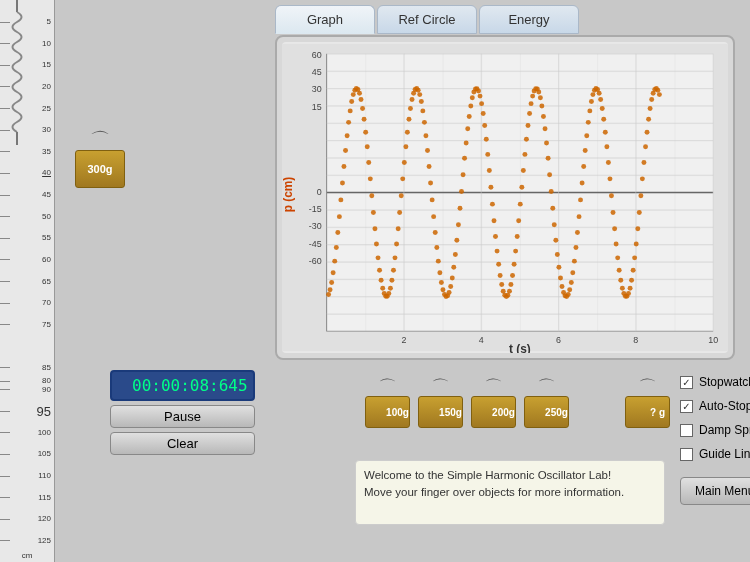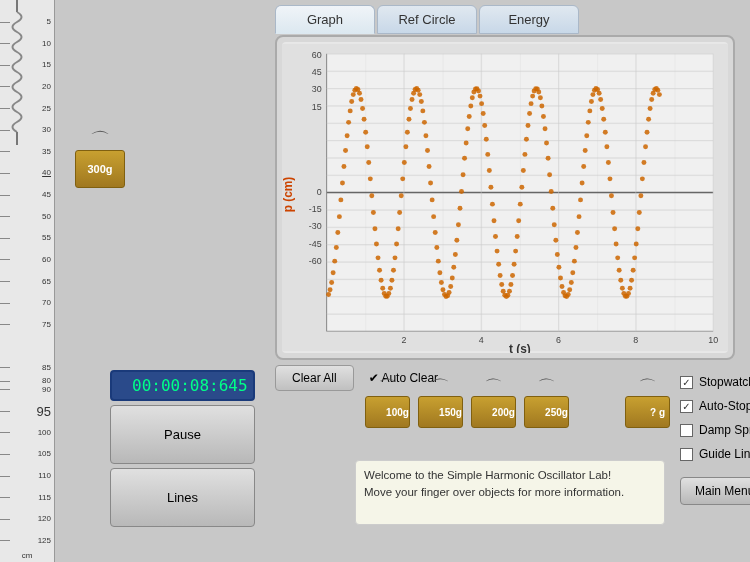--- a/index.html
+++ b/index.html
@@ -125,21 +125,21 @@
       font-size: 16px;
       text-align: center;
       padding: 4px 20px;
       border-radius: 4px;
       border: 2px solid #1a3a7a;
       margin-bottom: 4px;
     }
     .btn-pause, .btn-reset {
       display: block;
       width: 100%;
-      padding: 21px;
+      padding: 3px;
       margin-bottom: 4px;
       background: linear-gradient(to bottom, #e0e0e0, #b8b8b8);
       border: 1px solid #888;
       border-radius: 4px;
       cursor: pointer;
       font-size: 13px;
       text-align: center;
     }
 
     
@@ -727,38 +727,30 @@
           <circle cx="373.0" cy="56.2" r="2.5" fill="#cc6600" opacity="0.85"></circle>
           <circle cx="374.5" cy="49.8" r="2.5" fill="#cc6600" opacity="0.85"></circle>
           <circle cx="376.1" cy="46.1" r="2.5" fill="#cc6600" opacity="0.85"></circle>
           <circle cx="377.7" cy="45.0" r="2.5" fill="#cc6600" opacity="0.85"></circle>
           <circle cx="379.2" cy="46.7" r="2.5" fill="#cc6600" opacity="0.85"></circle>
           <circle cx="380.8" cy="51.2" r="2.5" fill="#cc6600" opacity="0.85"></circle>
         </svg>
     </div>
   </div>
 
-  <div class="graph-controls">
-    <button class="btn-clear">
-      <span>Clear All</span>
-    </button>
-    <label class="auto-clear-label">
-      <span>✔ Auto Clear</span>
-    </label>
-  </div>
 
   <div class="timer-section">
     <div class="timer-display">
       <span>00:00:08:645</span>
     </div>
     <button class="btn-pause">
       <span>Pause</span>
     </button>
     <button class="btn-reset">
-      <span>Lines</span>
+      <span>Clear</span>
     </button>
   </div>
 
 
   <div class="weights-section">
     <div class="weight-item">
       <div class="weight-hook">⌒</div>
       <div class="weight-body">
         <span>100g</span>
       </div>

